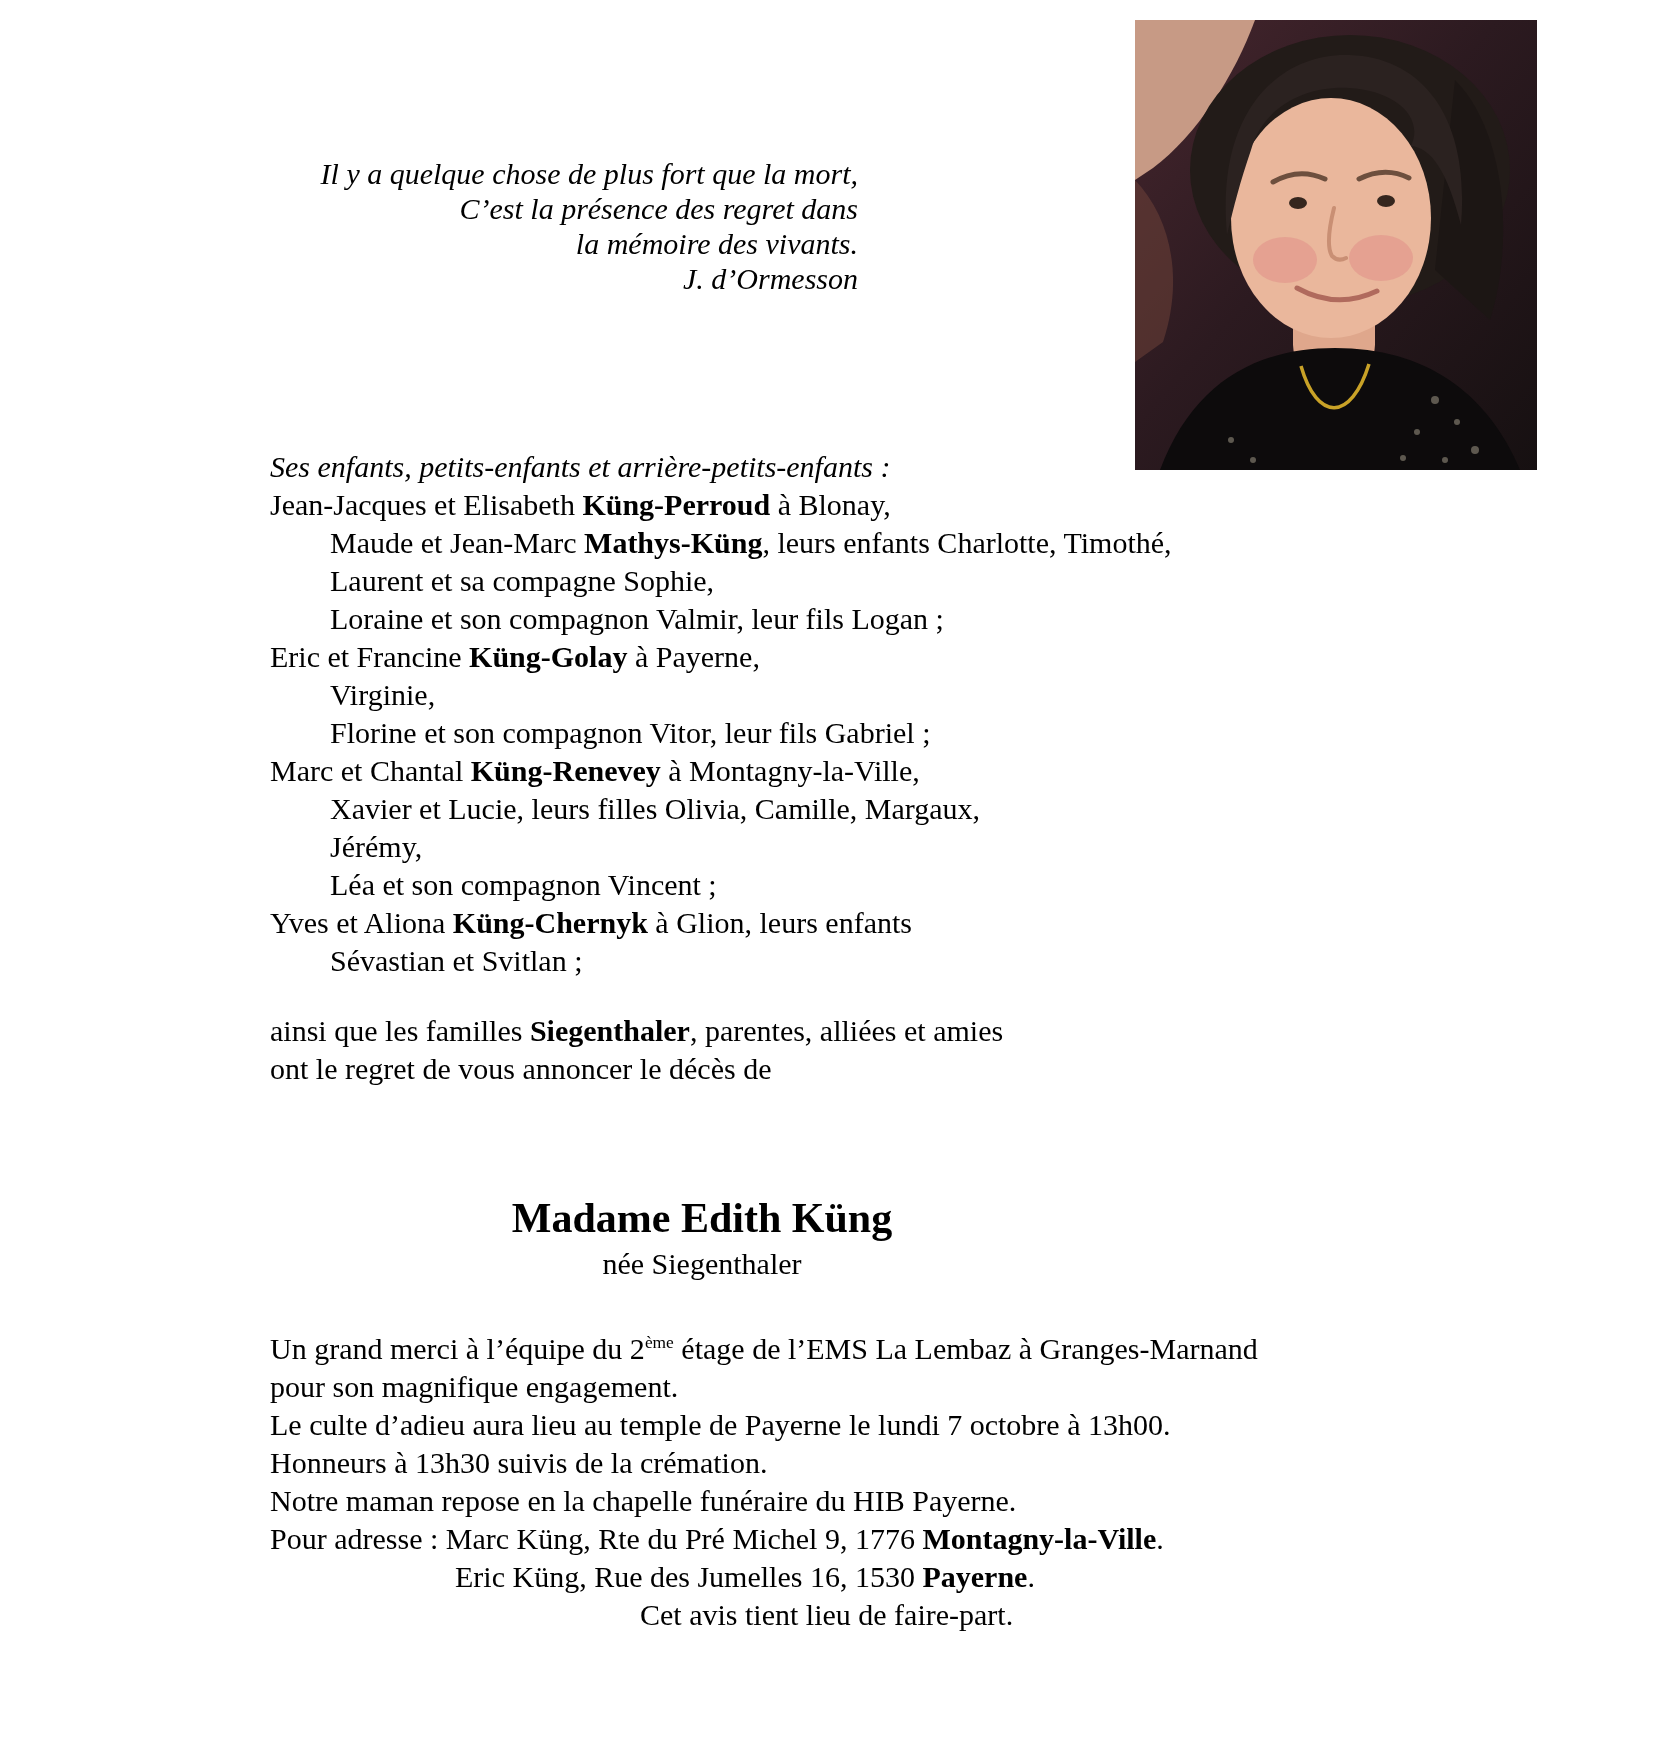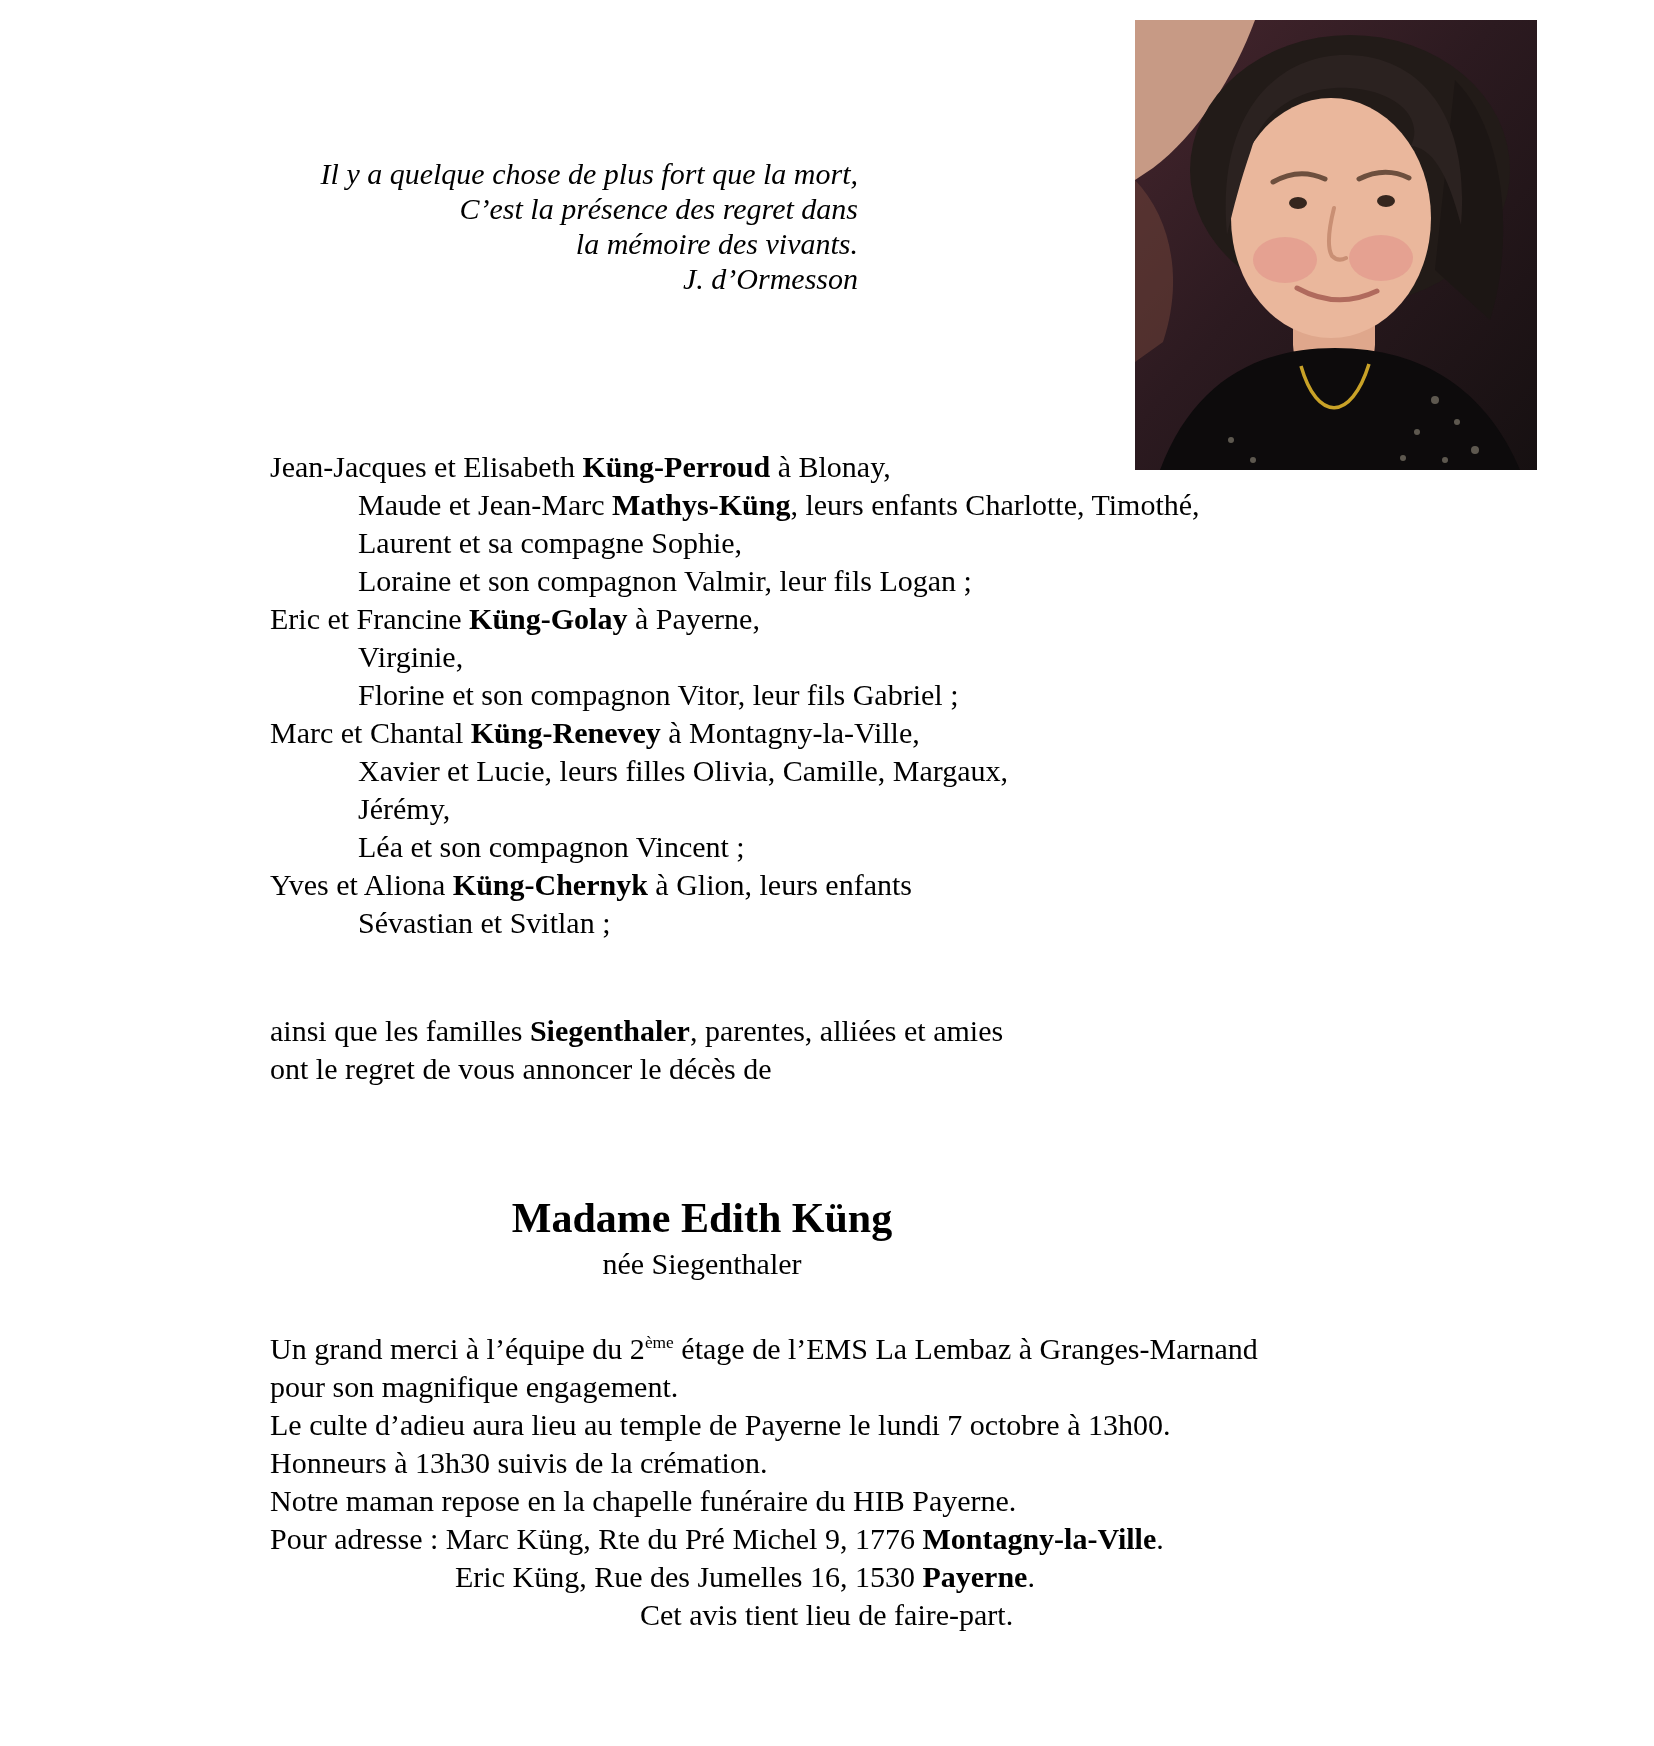--- a/index.html
+++ b/index.html
@@ -43,21 +43,21 @@
   
   .family {
     position: absolute;
     left: 270px;
     top: 448px;
     font-size: 30px;
     line-height: 38px;
     white-space: nowrap;
   }
   .family .intro { font-style: italic; }
-  .family .indent-1 { margin-left: 88px; }
+  .family .indent-1 { margin-left: 60px; }
 
   
   .announcement {
     position: absolute;
     left: 270px;
     top: 1012px;
     font-size: 30px;
     line-height: 38px;
     white-space: nowrap;
   }
@@ -161,20 +161,21 @@
           <circle cx="268" cy="438" r="3"></circle>
         <circle cx="96" cy="420" r="3"></circle>
           <circle cx="118" cy="440" r="3"></circle>
       </g>
 
       <path d="M166,346 C182,402 216,402 234,344" stroke="#c9a227" stroke-width="3.5" fill="none"></path>
     </svg>
   </div>
 
   <div class="family">
+    <div class="intro">Ses enfants, petits-enfants et arrière-petits-enfants :</div>
     <div>
         <div class="line"><span>Jean-Jacques et Elisabeth </span><span class="b">Küng-Perroud</span><span> à Blonay,</span></div>
         <div class="line indent-1"><span>Maude et Jean-Marc </span><span class="b">Mathys-Küng</span><span>, leurs enfants Charlotte, Timothé,</span></div>
         <div class="line indent-1"><span>Laurent et sa compagne Sophie,</span></div>
         <div class="line indent-1"><span>Loraine et son compagnon Valmir, leur fils Logan ;</span></div>
         <div class="line"><span>Eric et Francine </span><span class="b">Küng-Golay</span><span> à Payerne,</span></div>
         <div class="line indent-1"><span>Virginie,</span></div>
         <div class="line indent-1"><span>Florine et son compagnon Vitor, leur fils Gabriel ;</span></div>
         <div class="line"><span>Marc et Chantal </span><span class="b">Küng-Renevey</span><span> à Montagny-la-Ville,</span></div>
         <div class="line indent-1"><span>Xavier et Lucie, leurs filles Olivia, Camille, Margaux,</span></div>

